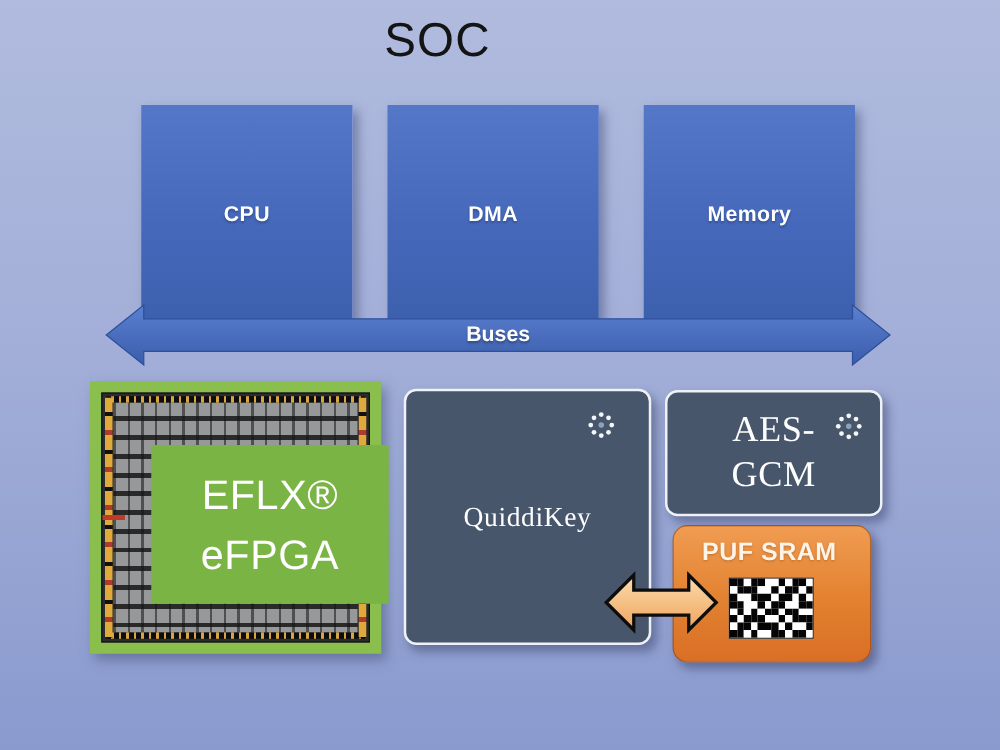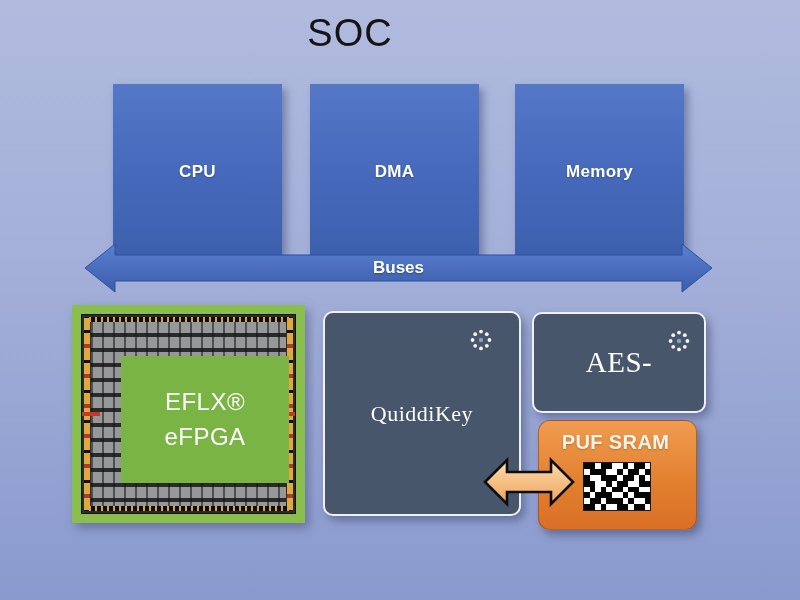--- a/index.html
+++ b/index.html
@@ -53,23 +53,23 @@
   }
   .pad-strip-h.top{top:2px;} .pad-strip-h.bottom{bottom:2px;}
   .pad-strip-v{
     position:absolute;top:3px;bottom:3px;width:6px;
     background:repeating-linear-gradient(180deg,#e0a93c 0 12px,#101010 12px 15px,#e0a93c 15px 26px,#b03a2c 26px 30px);
   }
   .pad-strip-v.left{left:2px;} .pad-strip-v.right{right:2px;}
   .red-tick{position:absolute;top:50%;margin-top:-2px;height:4px;width:18px;background:#c0392b;}
   .red-tick.left{left:0;} .red-tick.right{right:0;}
   .chip-label{
-    position:absolute;left:39px;top:41px;width:168px;height:127px;
+    position:absolute;left:39px;top:41px;width:190px;height:127px;
     background:#79b445;display:flex;flex-direction:column;align-items:center;justify-content:center;
-    color:#ffffff;font-size:24px;font-weight:400;line-height:1.45;letter-spacing:0.5px;
+    color:#ffffff;font-size:33px;font-weight:400;line-height:1.45;letter-spacing:0.5px;
   }
   
   .slate-box{
     position:absolute;background:#47566b;border:2px solid #eef2f6;border-radius:10px;
     box-shadow:4px 5px 8px rgba(60,70,110,0.5);color:#fdfdfe;font-family:Liberation Serif, serif;
   }
   #quiddikey{left:323px;top:311px;width:194px;height:201px;}
   .quiddikey-label{
     position:absolute;inset:0;display:flex;align-items:center;justify-content:center;
     font-size:22px;font-weight:400;letter-spacing:0.5px;
@@ -176,20 +176,21 @@
         <circle cx="17.8" cy="17.8" r="1.9"></circle>
         <circle cx="12" cy="20.4" r="1.9"></circle>
         <circle cx="6.2" cy="17.8" r="1.9"></circle>
         <circle cx="3.6" cy="12" r="1.9"></circle>
         <circle cx="6.2" cy="6.2" r="1.9"></circle>
       </g>
       <circle cx="12" cy="12" r="2.2" fill="#8ba3bd"></circle>
     </svg>
     <div class="aes-label">
       <span>AES-</span>
+      <span>GCM</span>
     </div>
   </div>
 
   <div class="puf-sram">
     <div class="puf-label">PUF SRAM</div>
     <div class="sram-pattern">
         <div class="sram-cell black"></div>
         <div class="sram-cell black"></div>
         <div class="sram-cell"></div>
         <div class="sram-cell black"></div>

